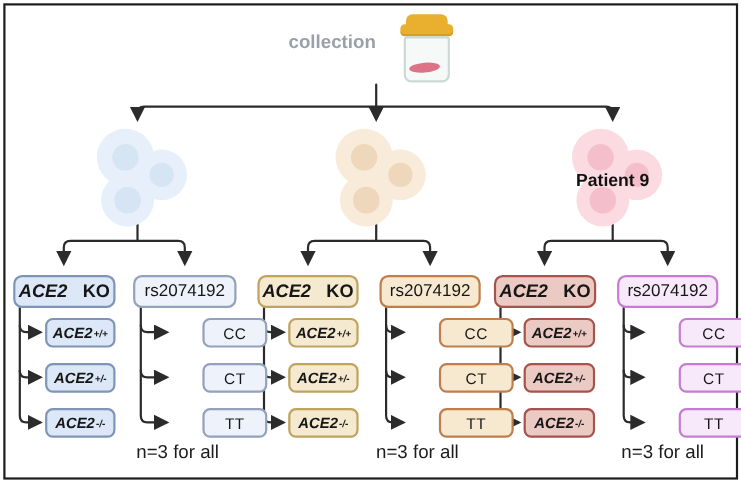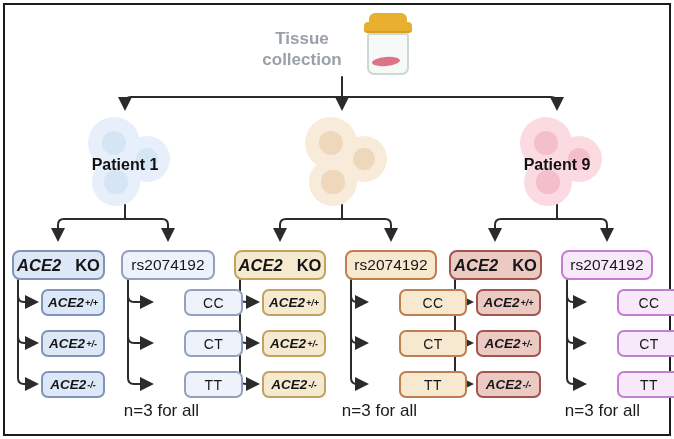--- a/index.html
+++ b/index.html
@@ -101,40 +101,38 @@
       <path d="M455,296 Q455,302 461,302 H471" marker-end="url(#ah)"></path>
       <path d="M455,337 Q455,343 461,343 H471" marker-end="url(#ah)"></path>
 
       <path d="M567,280 V378 Q567,384 573,384 H584" marker-end="url(#ah)"></path>
       <path d="M567,296 Q567,302 573,302 H584" marker-end="url(#ah)"></path>
       <path d="M567,337 Q567,343 573,343 H584" marker-end="url(#ah)"></path>
     </g>
   </svg>
 
   <div class="title">
-    <span>Tissue</span>
     <span>collection</span>
   </div>
   <div class="jar">
     <div class="lidtop"></div>
     <div class="lidrim"></div>
     <div class="body"></div>
     <div class="sample"></div>
   </div>
 
   <div class="cell p1cell abs" style="left:88px;top:117px;width:52px;height:52px;">
       <div class="nuc"></div>
     </div>
   <div class="cell p1cell abs" style="left:124px;top:136px;width:46px;height:46px;">
       <div class="nuc"></div>
     </div>
   <div class="cell p1cell abs" style="left:92px;top:158px;width:48px;height:48px;">
       <div class="nuc"></div>
     </div>
-  <div class="pname" style="left:60px;top:156px;">Patient 1</div>
 
   <div class="cell p2cell abs" style="left:305px;top:117px;width:52px;height:52px;">
       <div class="nuc"></div>
     </div>
   <div class="cell p2cell abs" style="left:341px;top:136px;width:46px;height:46px;">
       <div class="nuc"></div>
     </div>
   <div class="cell p2cell abs" style="left:309px;top:158px;width:48px;height:48px;">
       <div class="nuc"></div>
     </div>

